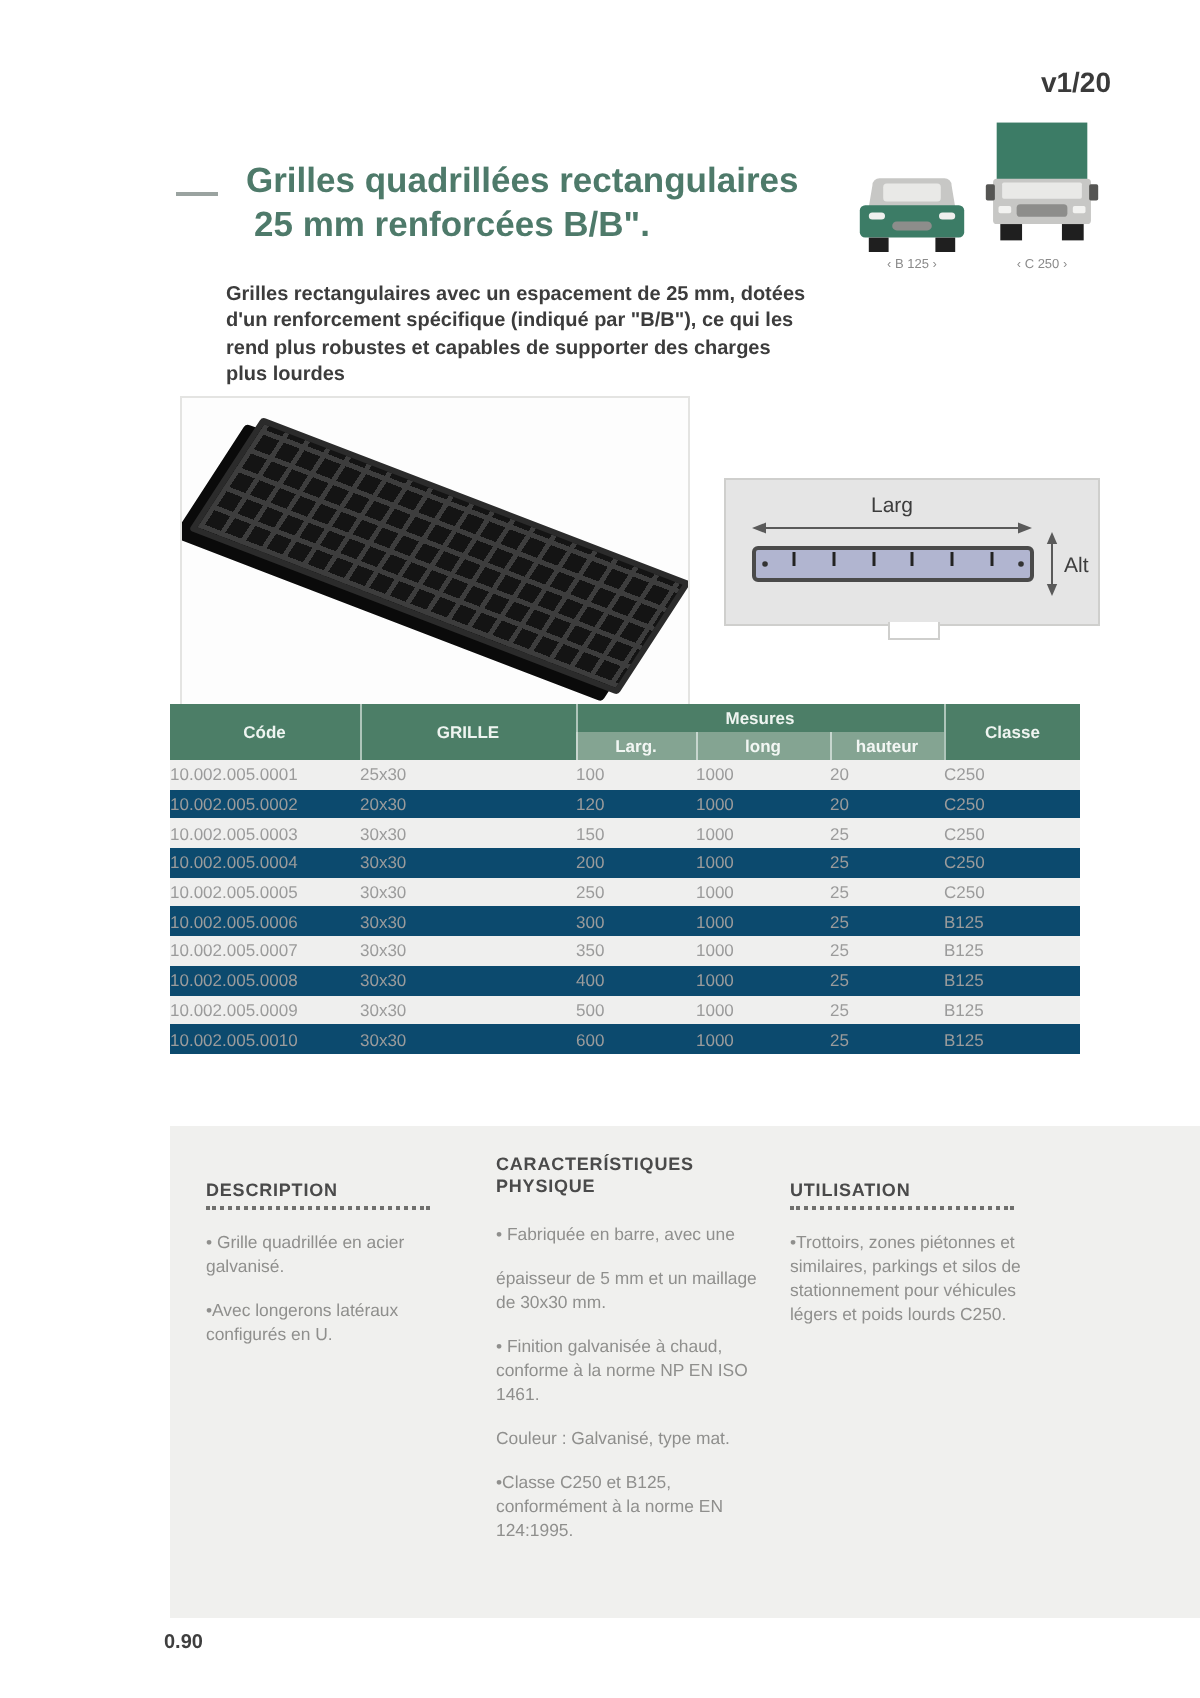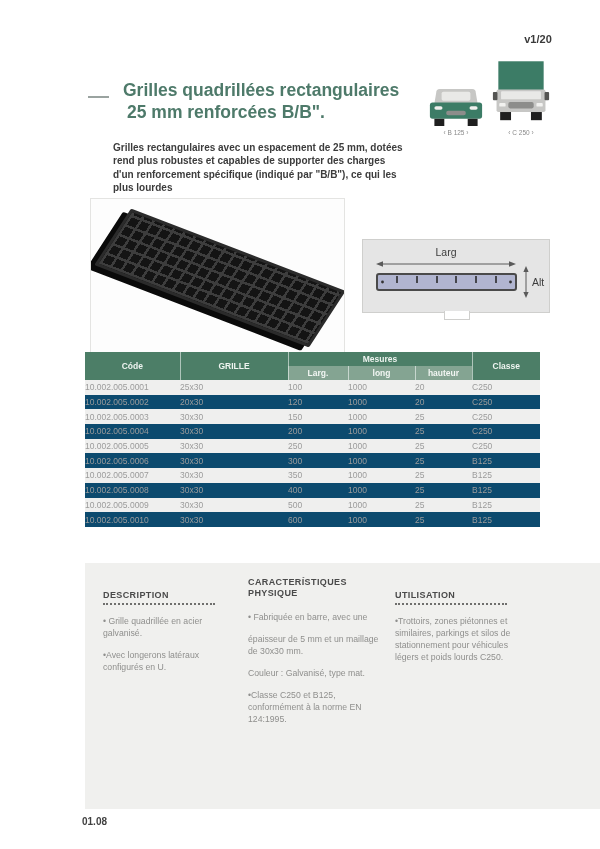--- a/index.html
+++ b/index.html
@@ -2,21 +2,21 @@
 <html style="--accent_green: #4e7a6a; --vehicle_green: #3c7c66; --table_header: #4c7e67; --table_subheader: #84a492; --panel_bg: #f0f0ee; --diagram_bar: #b1b5d0;"><head>
 <meta charset="utf-8">
 <style>
   html,body{margin:0;padding:0;background:#fff;}
   #page{
     position:relative;width:600px;height:849px;background:#ffffff;overflow:hidden;
     font-family:"Liberation Sans","DejaVu Sans",sans-serif;color:#3c3c3c;
   }
   
   .version{position:absolute;top:33px;left:508px;width:60px;text-align:center;
-    font-size:11px;font-weight:bold;color:#3a3a3a;}
+    font-size:14px;font-weight:bold;color:#3a3a3a;}
   .title-dash{position:absolute;left:88px;top:96px;width:21px;height:0;
     border-top:2px solid #9aa3a0;}
   .title{position:absolute;left:123px;top:79px;font-size:17.5px;line-height:22px;
     font-weight:bold;color:var(--accent_green,#4e7a6a);}
   .title .l2{padding-left:4px;}
   
   .veh{position:absolute;}
   .veh-label{position:absolute;top:129px;font-size:6.5px;color:#8a8a8a;text-align:center;width:60px;}
   
   .intro{position:absolute;left:113px;top:141px;width:340px;font-size:10px;
@@ -97,22 +97,22 @@
     <rect x="8" y="46" width="7" height="4" rx="1" fill="#f2f2f0"></rect>
     <rect x="49" y="46" width="7" height="4" rx="1" fill="#f2f2f0"></rect>
     <rect x="18" y="45" width="28" height="7" rx="2" fill="#8d8d8b"></rect>
     <rect x="9" y="56" width="12" height="9" fill="#1f1f1f"></rect>
     <rect x="43" y="56" width="12" height="9" fill="#1f1f1f"></rect>
   </svg>
   <div class="veh-label" style="left:491px;">‹ C 250 ›</div>
 
   <div class="intro">
       <p>Grilles rectangulaires avec un espacement de 25 mm, dotées</p>
+      <p>d'un renforcement spécifique (indiqué par "B/B"), ce qui les</p>
       <p>rend plus robustes et capables de supporter des charges</p>
-      <p>d'un renforcement spécifique (indiqué par "B/B"), ce qui les</p>
       <p>plus lourdes</p>
     </div>
 
   <div class="photo-box">
     <div class="grille"></div>
   </div>
 
   <div class="diagram-box">
     <svg width="186" height="72" viewBox="0 0 186 72">
       <text x="83" y="16" text-anchor="middle" font-size="10.5" fill="#3d3d3d">Larg</text>
@@ -250,28 +250,29 @@
           <p>• Grille quadrillée en acier galvanisé.</p>
           <p>•Avec longerons latéraux configurés en U.</p>
         </div>
     </div>
     <div class="col col-2">
       <h4><span>CARACTERÍSTIQUES</span><br><span>PHYSIQUE</span></h4>
       <div style="height:10px"></div>
       <div>
           <p>• Fabriquée en barre, avec une</p>
           <p>épaisseur de 5 mm et un maillage de 30x30 mm.</p>
+          <p>• Finition galvanisée à chaud, conforme à la norme NP EN ISO 1461.</p>
           <p>Couleur : Galvanisé, type mat.</p>
           <p>•Classe C250 et B125, conformément à la norme EN 124:1995.</p>
         </div>
     </div>
     <div class="col col-3">
       <h4>UTILISATION</h4>
       <div class="dotline"></div>
       <div>
           <p>•Trottoirs, zones piétonnes et similaires, parkings et silos de stationnement pour véhicules légers et poids lourds C250.</p>
         </div>
     </div>
   </div>
 
-  <div class="page-num">01.08</div>
+  <div class="page-num">0.90</div>
 
 </div>
 
 </body></html>

